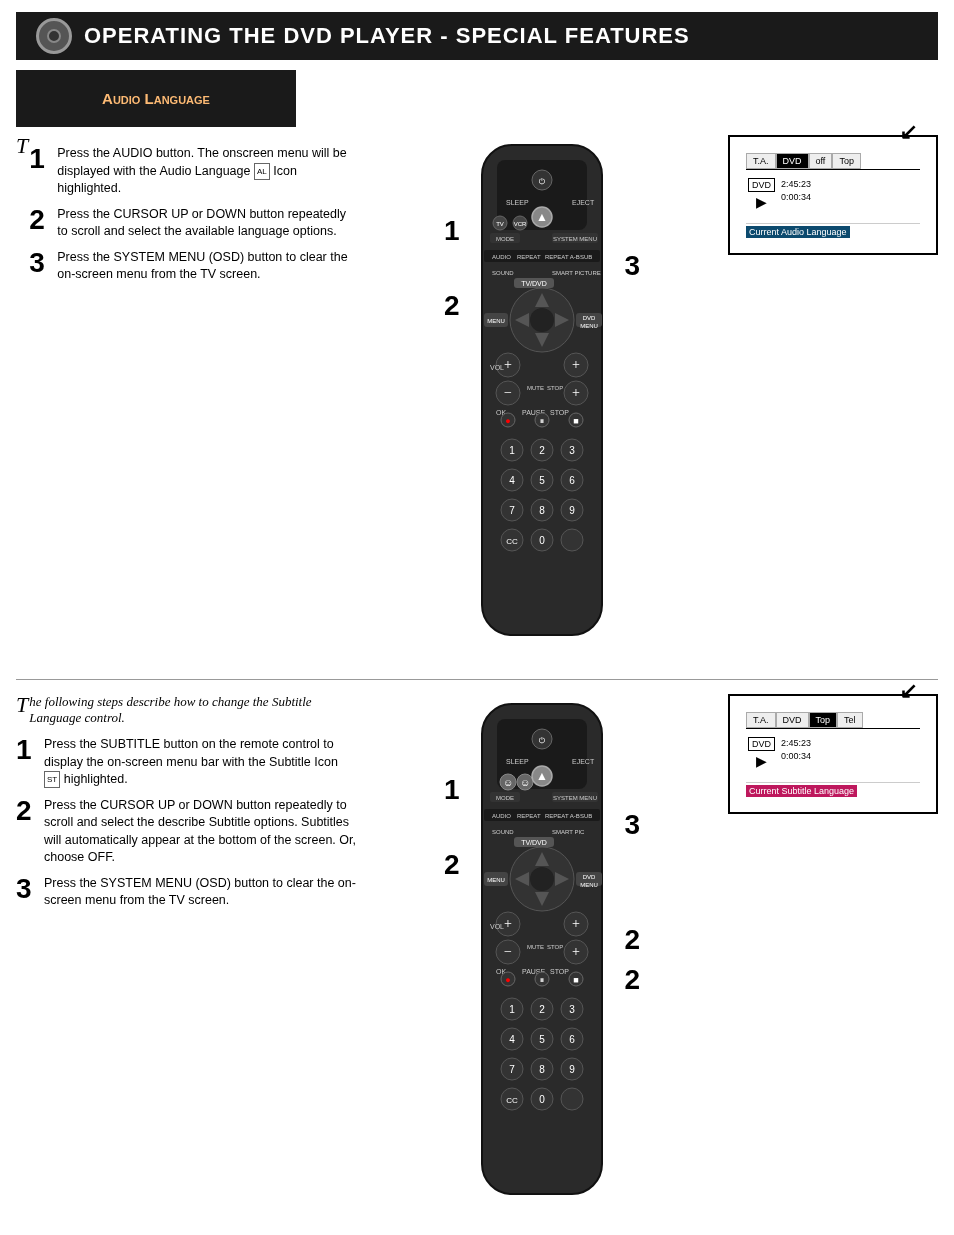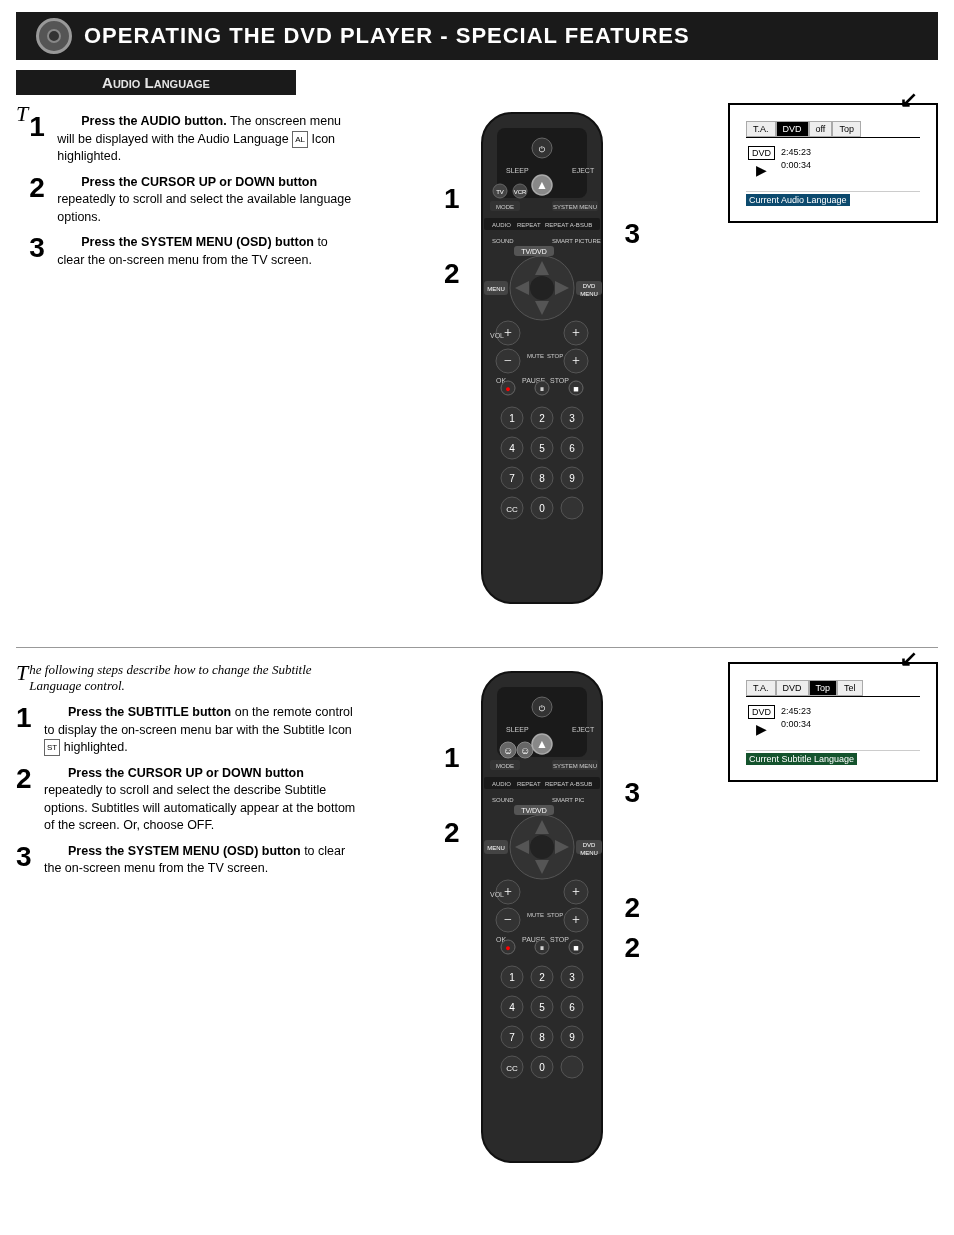--- a/index.html
+++ b/index.html
@@ -57,23 +57,23 @@
       margin-bottom: 20px;
     }
     .section-divider {
       border-top: 1px solid #999;
       margin: 10px 0 14px 0;
     }
 
     
     .section-header {
       background: #1a1a1a;
-      color: #e5e5e5;
+      color: #fdba74;
       text-align: center;
-      padding: 4px 10px;
+      padding: 20px 10px;
       font-size: 15px;
       font-weight: bold;
       font-family: Arial, sans-serif;
       width: 280px;
       margin-bottom: 8px;
     }
     .section-header span {
       font-variant: small-caps;
     }
 
@@ -120,22 +120,21 @@
       line-height: 1;
       flex-shrink: 0;
       width: 20px;
     }
     .step-text {
       font-size: 12.5px;
       line-height: 1.4;
       font-family: Arial, sans-serif;
     }
     .step-text strong {
-      font-weight: bold;
-      margin-left: 24px;
+      font-weight: normal;
     }
 
     
     .remote-area {
       flex: 1;
       display: flex;
       justify-content: center;
       position: relative;
     }
     .remote-svg {
@@ -535,20 +534,20 @@
             <div class="screen-icon-area">
               <div style="font-size:9px;font-family:Arial;border:1px solid #000;padding:1px 3px;margin-bottom:2px;">DVD</div>
               <div style="font-size:14px;">▶</div>
             </div>
             <div>
               <div class="screen-time">2:45:23</div>
               <div class="screen-time">0:00:34</div>
             </div>
           </div>
           <div class="screen-label">
-            <span style="background:#14532d;color:#fff;padding:1px 3px;font-size:9px;font-family:Arial;">Current Subtitle Language</span>
+            <span style="background:#be185d;color:#fff;padding:1px 3px;font-size:9px;font-family:Arial;">Current Subtitle Language</span>
           </div>
         </div>
       </div>
     </div>
   </div>
 
 </div>
 
 </body></html>

